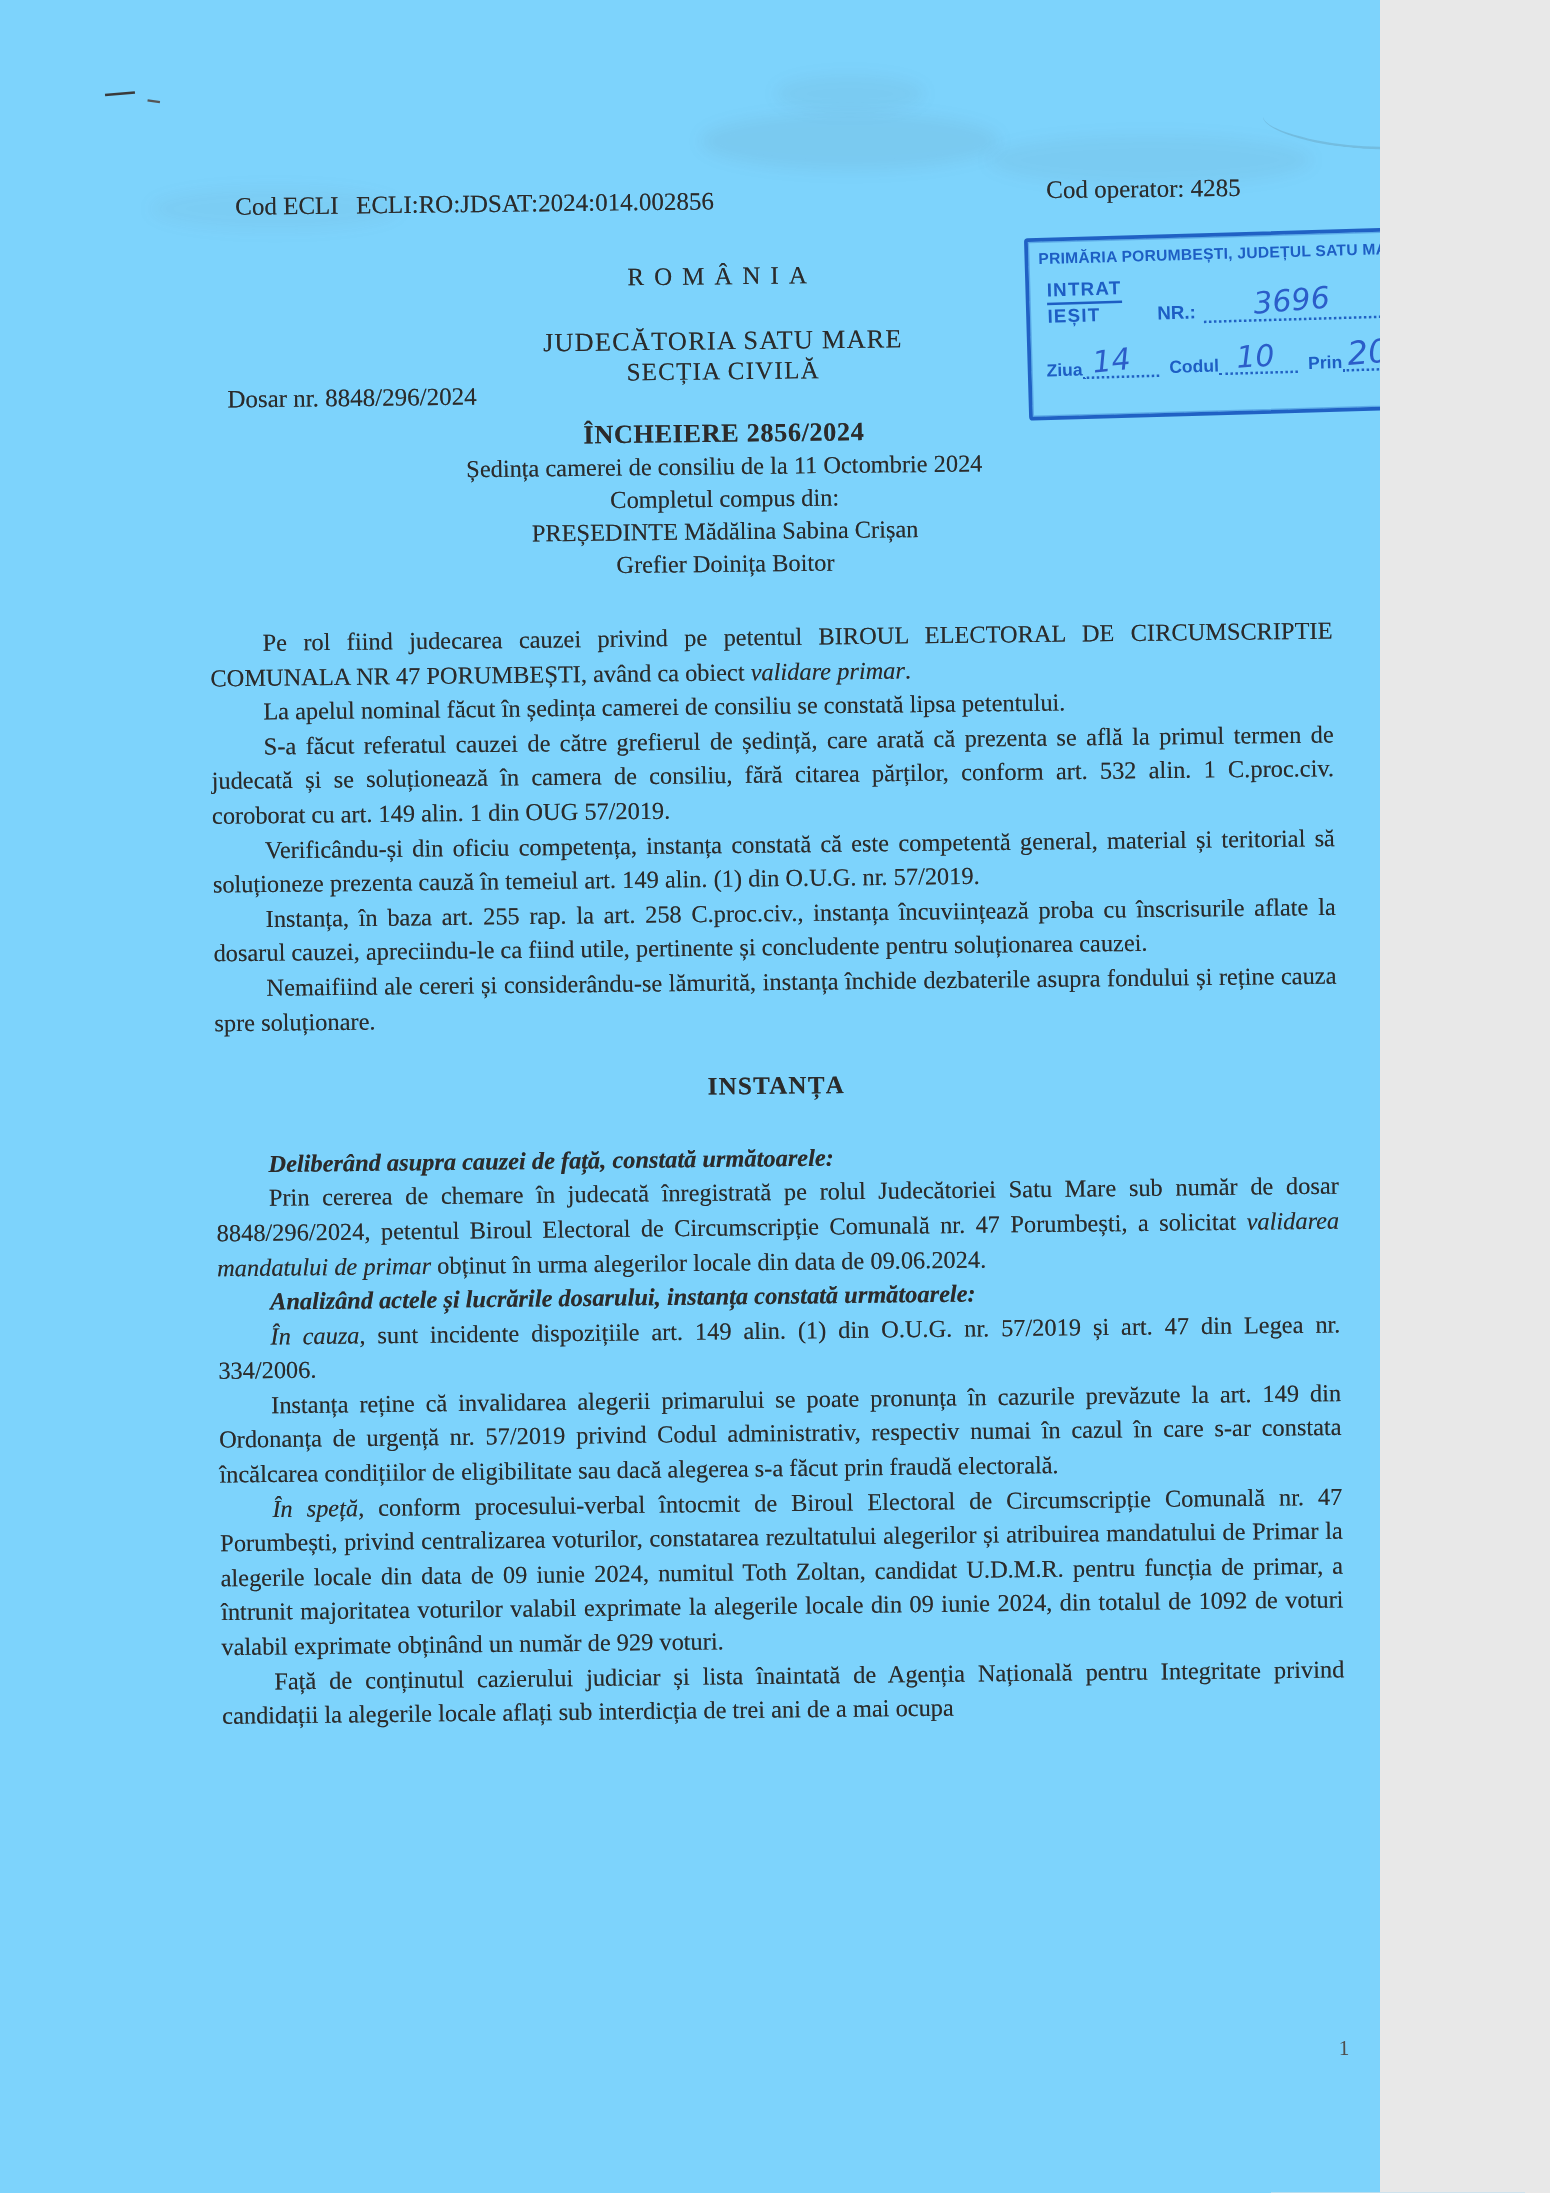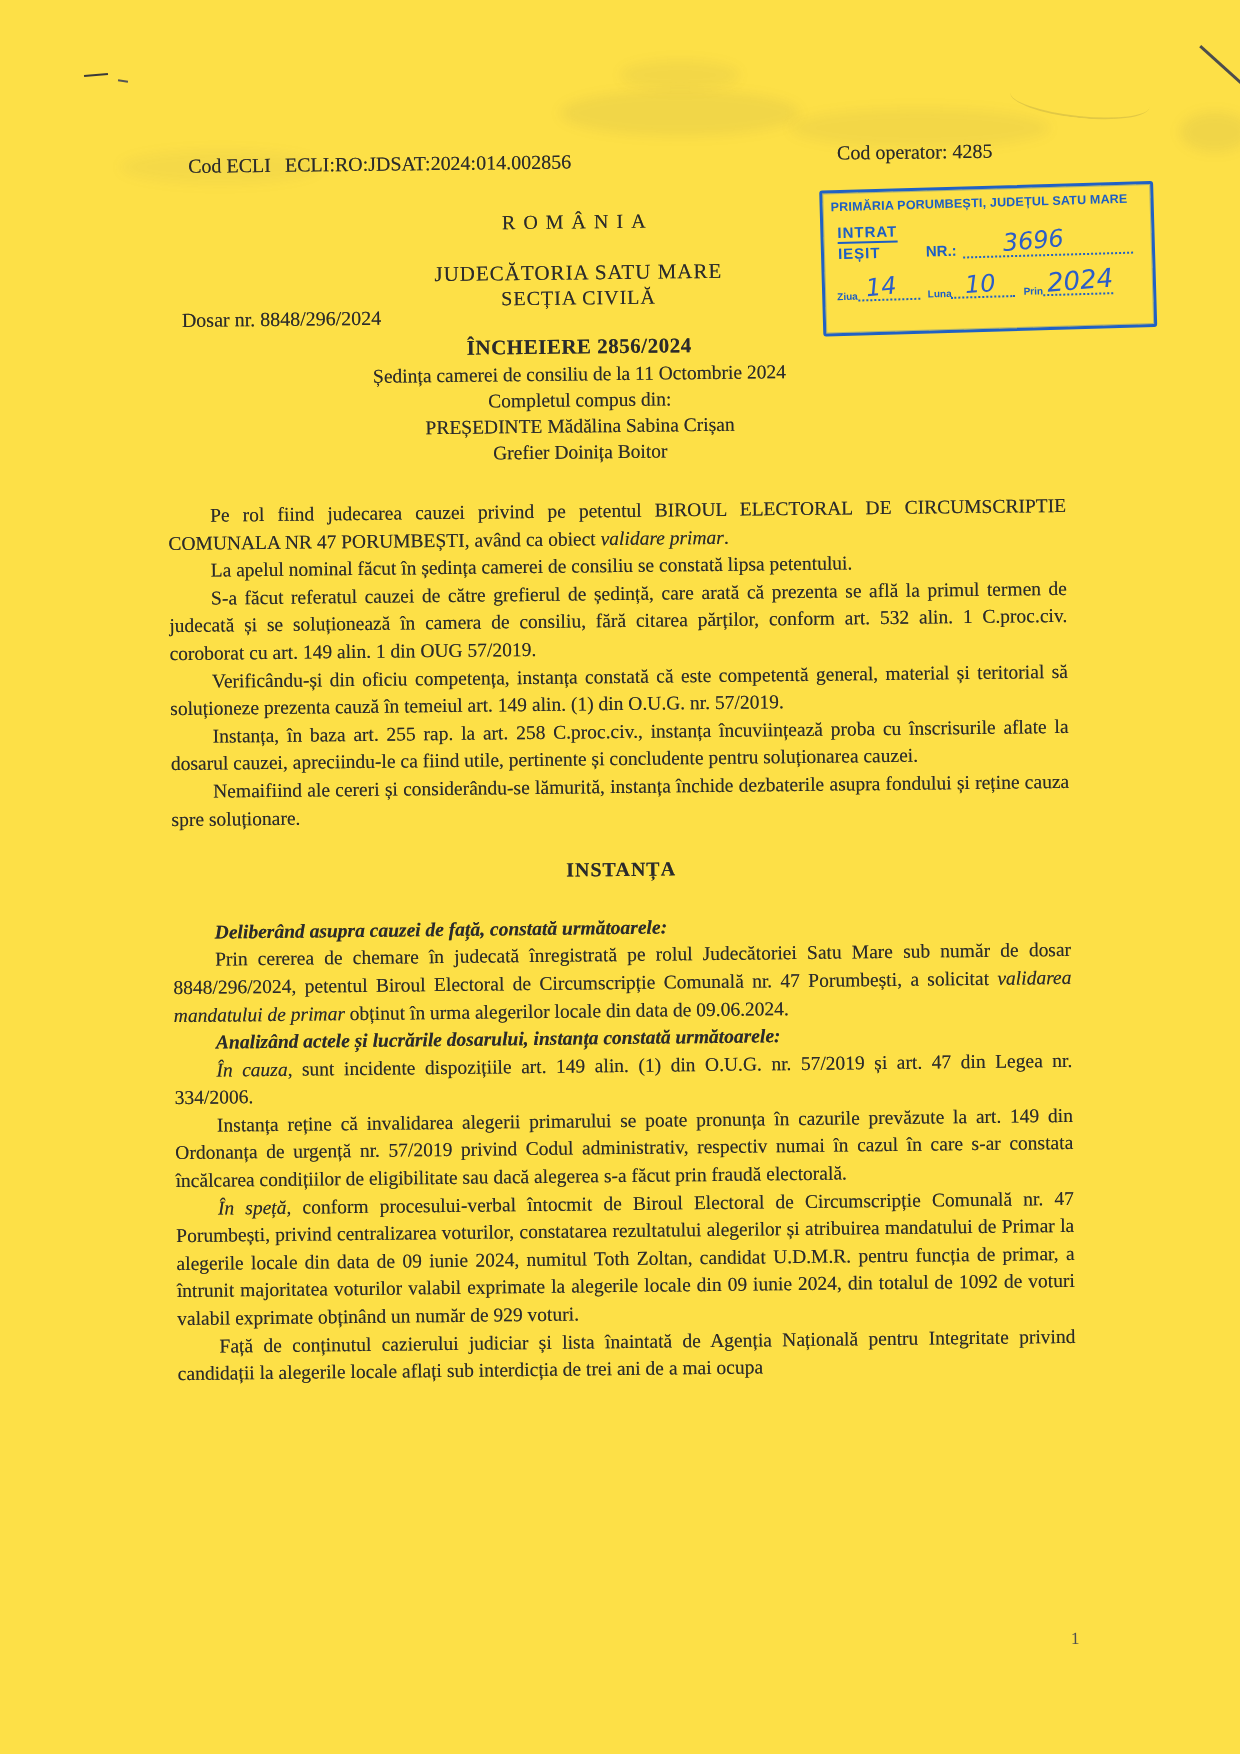--- a/index.html
+++ b/index.html
@@ -1,16 +1,16 @@
 <!DOCTYPE html>
 <html><head>
 <meta charset="utf-8">
 <style>
   html,body{margin:0;padding:0;background:#e8e8e8;}
-  .page{position:relative;width:1240px;height:1754px;background:#fde047;overflow:hidden;
+  .page{position:relative;width:1104px;height:1754px;background:#7dd3fc;overflow:hidden;
         font-family:"Liberation Serif", serif;color:#2b2b2b;}
   .rot{position:absolute;left:0;top:0;width:1240px;height:1754px;transform:rotate(-0.65deg);transform-origin:620px 860px;}
   .abs{position:absolute;}
   .soft{text-shadow:0 0 .5px rgba(40,40,40,.55);}
 
   
   .smudge{position:absolute;border-radius:50%;filter:blur(6px);}
   .corner-line{position:absolute;left:1192px;top:66px;width:64px;border-top:3px solid #4d4d4d;transform:rotate(42deg);}
   .left-dash{position:absolute;left:84px;top:74px;width:24px;border-top:2.5px solid #3a3a3a;transform:rotate(-5deg);}
   .left-dash2{position:absolute;left:118px;top:80px;width:10px;border-top:2px solid #555;transform:rotate(8deg);}
@@ -39,21 +39,21 @@
   .stamp-header{margin:7px 6px 0 8px;font-size:12.5px;font-weight:bold;letter-spacing:.2px;white-space:nowrap;}
   .stamp-mid{display:flex;align-items:flex-end;margin:10px 10px 0 14px;}
   .intrat{font-size:15px;font-weight:bold;letter-spacing:1px;border-bottom:2px solid #1d5ec4;padding-bottom:1px;}
   .iesit{font-size:15px;font-weight:bold;letter-spacing:1px;margin-top:1px;}
   .stamp-nr{margin-left:28px;display:flex;align-items:flex-end;}
   .nr-label{font-size:15px;font-weight:bold;}
   .nr-dots{position:relative;display:inline-block;width:170px;border-bottom:2.5px dotted #2061c4;height:14px;margin-left:6px;}
   .hand{font-family:"DejaVu Sans", sans-serif;font-style:italic;color:#2b5dc9;}
   .nr-val{position:absolute;left:40px;bottom:0px;font-size:24px;transform:rotate(-3deg);}
   .stamp-date{display:flex;align-items:flex-end;margin:26px 10px 0 12px;}
-  .d-label{font-size:10px;font-weight:bold;}
+  .d-label{font-size:14px;font-weight:bold;}
   .d-dots{position:relative;display:inline-block;border-bottom:2.5px dotted #2061c4;height:12px;}
   .d1{width:62px;margin-right:8px;}
   .d2{width:64px;margin-right:8px;}
   .d3{width:70px;}
   .d-val{position:absolute;bottom:-2px;font-size:24px;white-space:nowrap;}
   .d1 .d-val{left:8px;transform:rotate(-4deg);}
   .d2 .d-val{left:14px;transform:rotate(-2deg);}
   .d3 .d-val{left:4px;font-size:26px;transform:rotate(-3deg);}
 
   
@@ -99,21 +99,21 @@
           <span class="nr-dots">
             <span class="hand nr-val">3696</span>
           </span>
         </div>
       </div>
       <div class="stamp-date">
         <span class="d-label">Ziua</span>
         <span class="d-dots d1">
           <span class="hand d-val">14</span>
         </span>
-        <span class="d-label">Luna</span>
+        <span class="d-label">Codul</span>
         <span class="d-dots d2">
           <span class="hand d-val">10</span>
         </span>
         <span class="d-label">Prin</span>
         <span class="d-dots d3">
           <span class="hand d-val">2024</span>
         </span>
       </div>
     </div>
 

